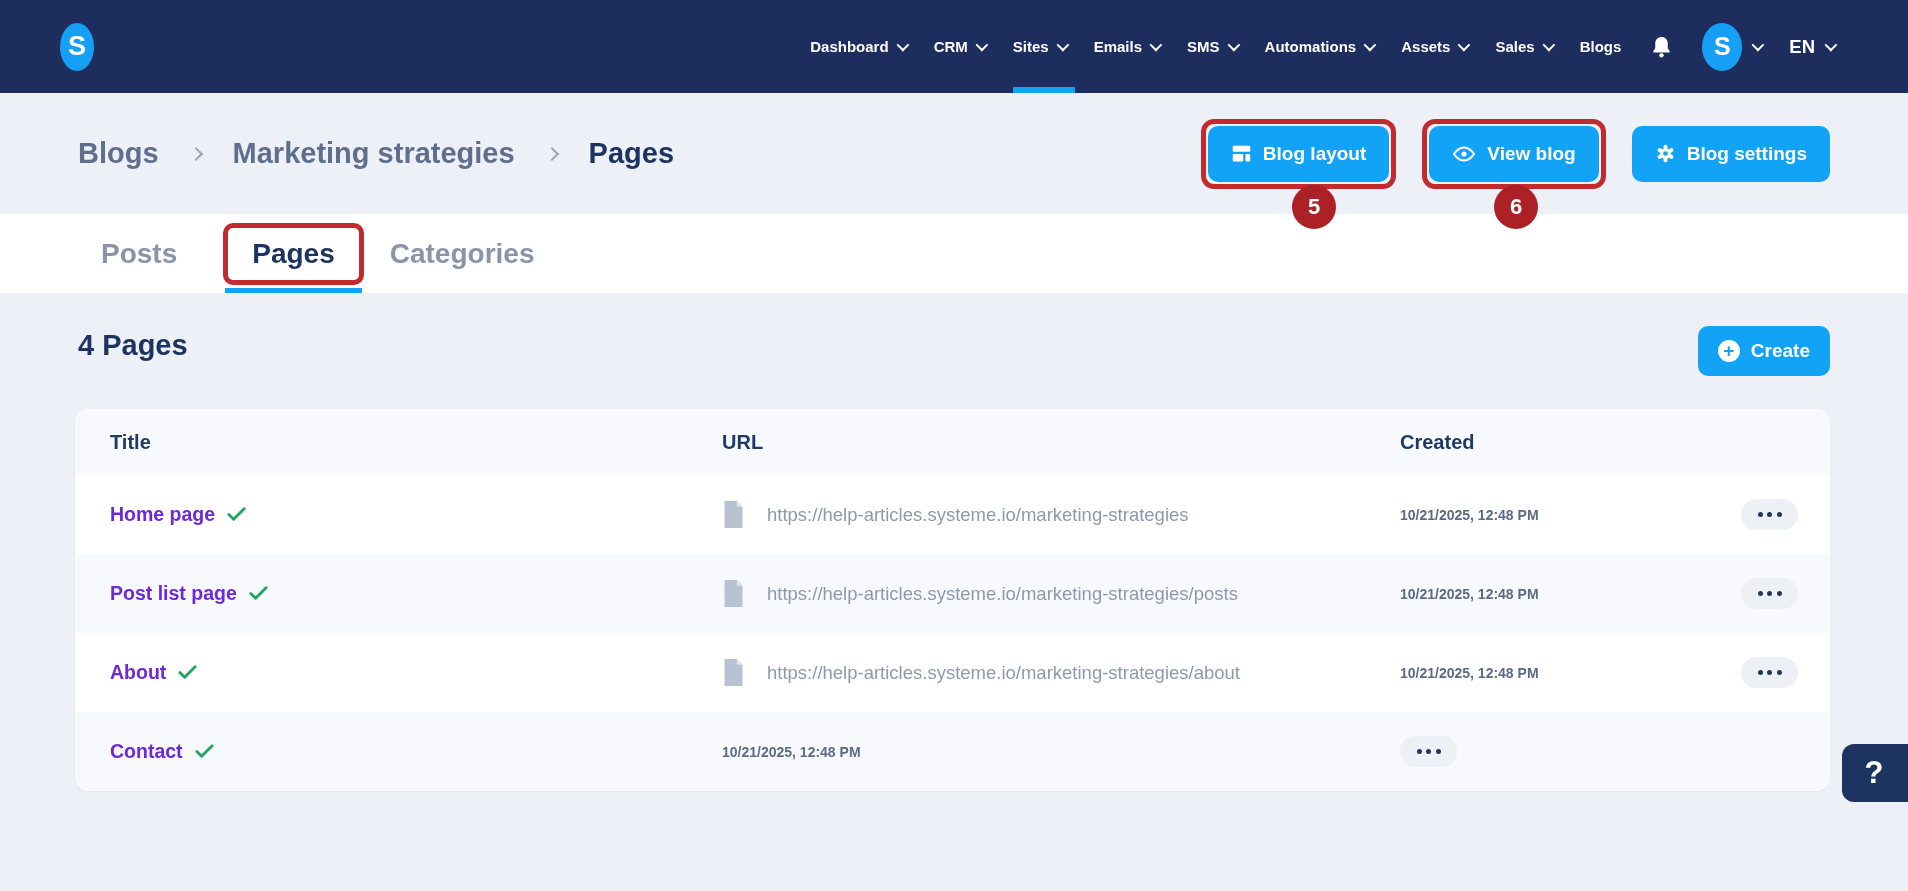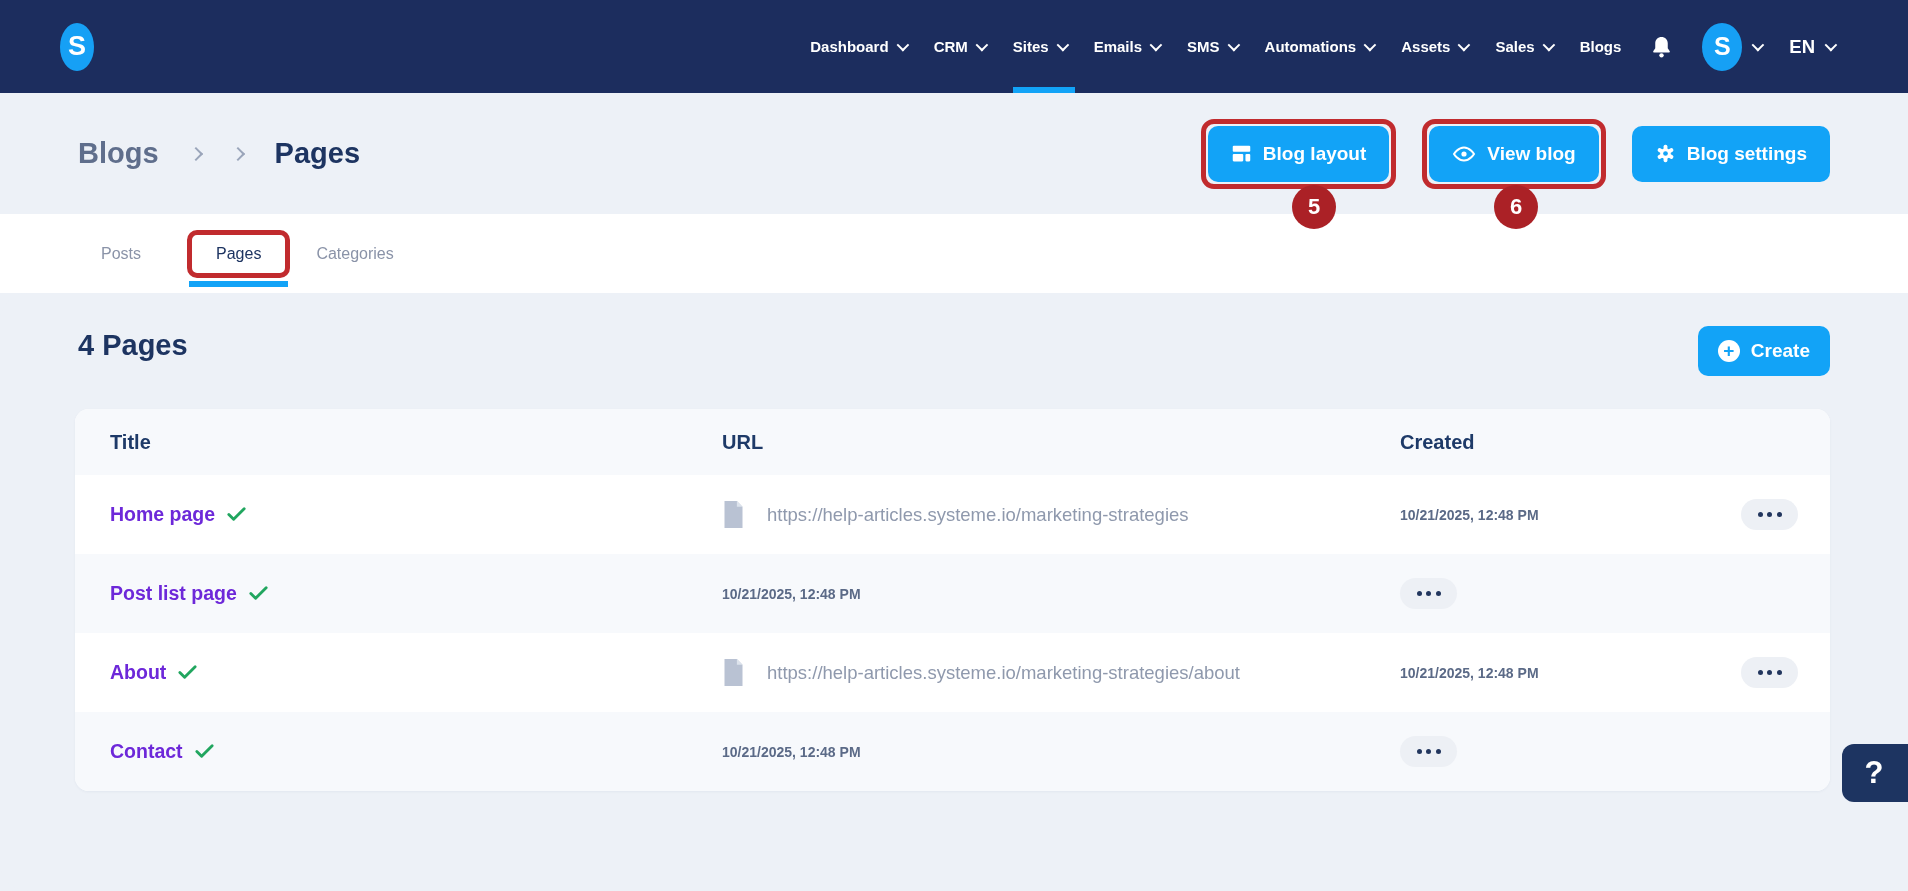--- a/index.html
+++ b/index.html
@@ -89,21 +89,21 @@
   .badge-5 { left:1292px; top:185px; }
   .badge-6 { left:1494px; top:185px; }
 
   
   .tabsrow {
     position:absolute; top:214px; left:0; right:0; height:79px;
     background:#fff;
     display:flex; align-items:center;
     padding-left:101px;
   }
-  .tab { font-size:16px; font-weight:400; color:#8a93a8; cursor:pointer; }
+  .tab { font-size:28px; font-weight:700; color:#8a93a8; cursor:pointer; }
   .tab.active { color:#1d3461; }
   .tab-annotated {
     position:relative;
     border:5px solid #c12b2e; border-radius:10px;
     padding:10px 24px; margin:0 26px 0 46px;
   }
   .tab-annotated::after {
     content:""; position:absolute; left:-3px; right:-3px; bottom:-14px;
     height:6px; background:#12a3f7;
   }
@@ -223,20 +223,21 @@
       <span>EN</span>
       <span class="chev"></span>
     </div>
   </nav>
 </header>
 
 <section class="crumbbar">
   <div class="breadcrumb">
     <span class="crumb">Blogs</span>
     <span class="crumb-sep"></span>
+    <span class="crumb">Marketing strategies</span>
     <span class="crumb-sep"></span>
     <span class="crumb current">Pages</span>
   </div>
   <div class="actions">
     <div class="annotated">
       <button class="btn">
         <svg width="21" height="21" viewBox="0 0 24 24" fill="#fff">
           <rect x="2" y="3" width="20" height="7" rx="1.2"></rect>
           <rect x="2" y="12.5" width="12" height="8.5" rx="1.2"></rect>
           <rect x="16.5" y="12.5" width="5.5" height="8.5" rx="1.2"></rect>
@@ -320,20 +321,27 @@
       </button>
     </div>
 
     <div class="trow tbody-row alt">
       <div class="title-cell">
         <a class="row-link">Post list page</a>
         <svg width="23" height="23" viewBox="0 0 24 24" fill="none" stroke="#21a65f" stroke-width="3" stroke-linecap="round" stroke-linejoin="round">
             <polyline points="20 6 9 17 4 12"></polyline>
           </svg>
       </div>
+      <div class="url-cell">
+        <svg width="23" height="27" viewBox="0 0 20 24" fill="#b9c2d3">
+          <path d="M2 0h11l5 5v19H2z"></path>
+            <path d="M13 0l5 5h-5z" fill="#dde3ec"></path>
+        </svg>
+        <span class="url-text">https://help-articles.systeme.io/marketing-strategies/posts</span>
+      </div>
       <span class="created-text">10/21/2025, 12:48 PM</span>
       <button class="dots-btn">
         <span class="dot"></span>
           <span class="dot"></span>
           <span class="dot"></span>
       </button>
     </div>
 
     <div class="trow tbody-row">
       <div class="title-cell">

